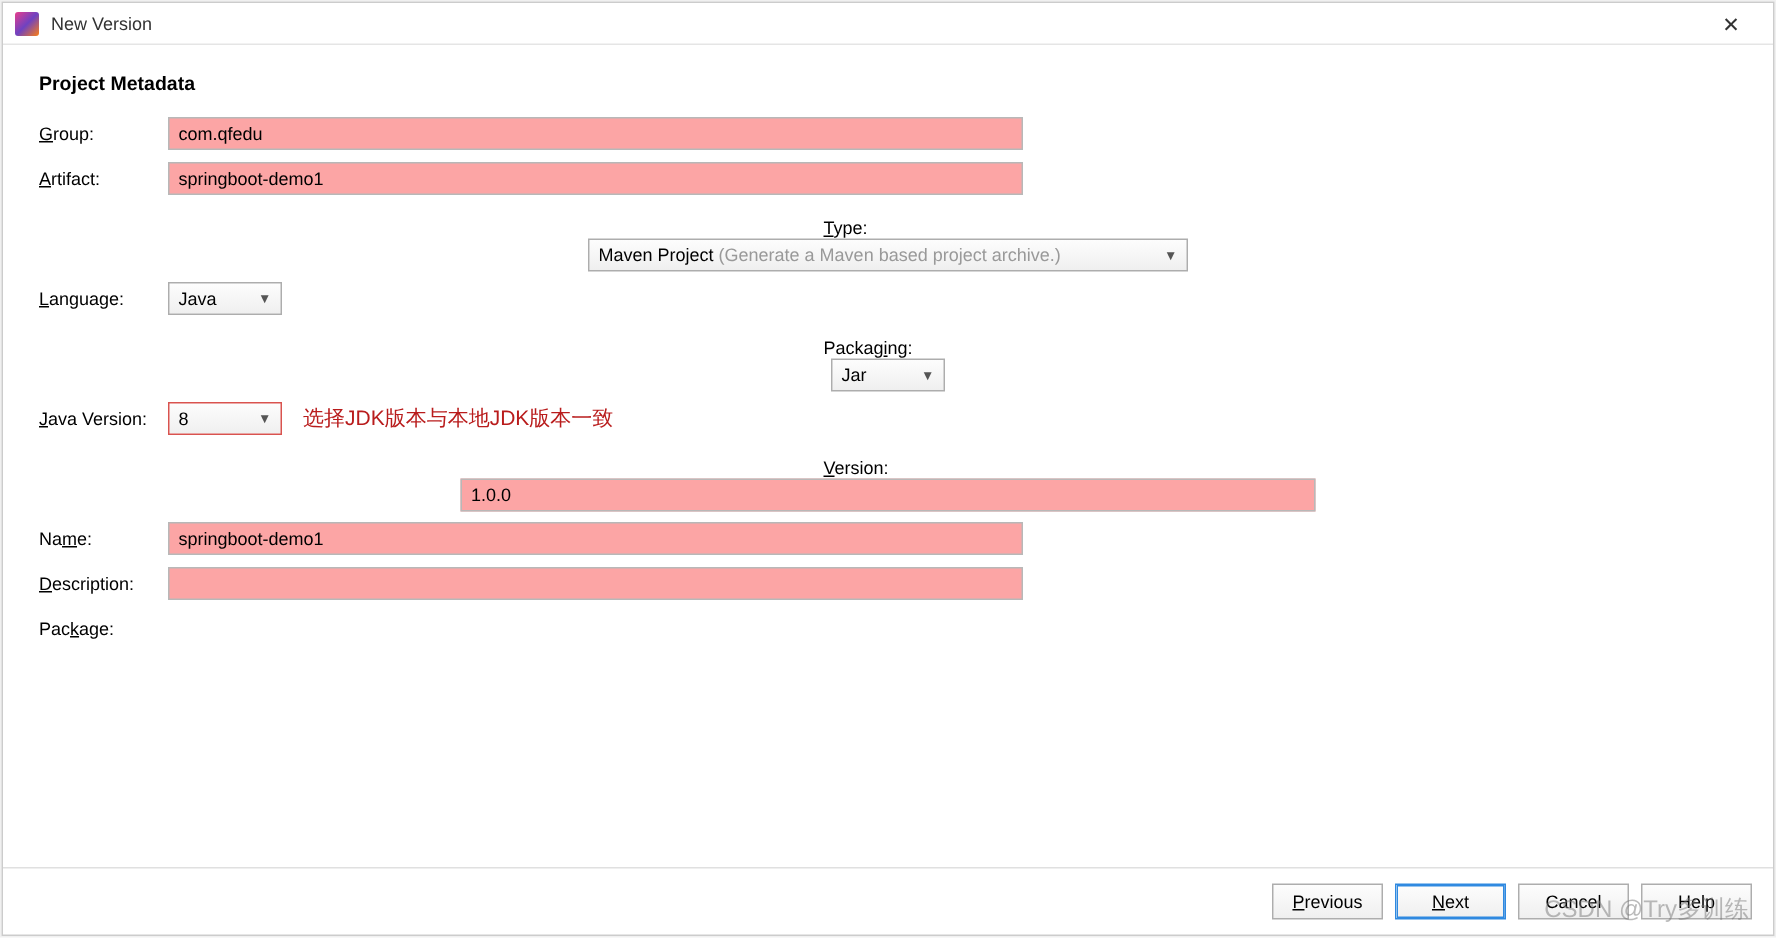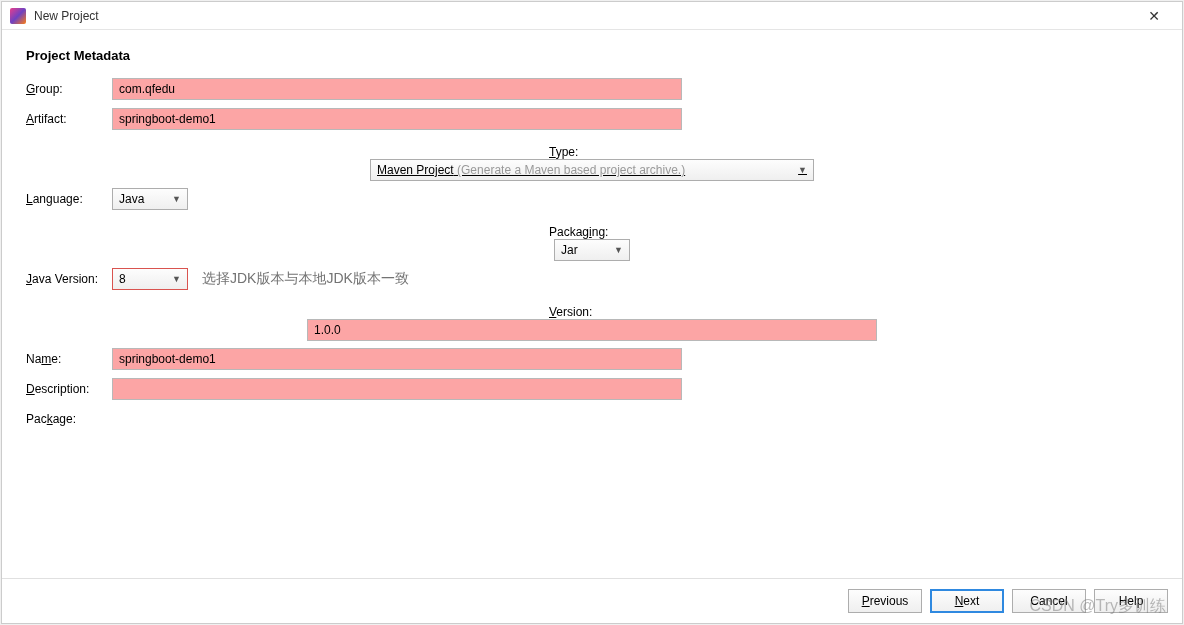--- a/index.html
+++ b/index.html
@@ -106,39 +106,38 @@
       height: 22px;
       display: inline-flex;
       align-items: center;
       padding: 0 6px;
       font-size: 12px;
       cursor: pointer;
       position: relative;
       min-width: 76px;
     }
     .select-wrap.wide {
-      width: 444px;
-      text-decoration: underline;
+      width: 400px;
     }
     .select-wrap .select-text {
       flex: 1;
     }
     .select-wrap .hint {
       color: #999;
     }
     .select-wrap .chevron {
       margin-left: 8px;
       font-size: 9px;
       color: #555;
     }
     .select-wrap.red-box {
       border: 1px solid #d9534f;
     }
     .annotation {
-      color: #737373;
+      color: #b91c1c;
       font-size: 14px;
       margin-left: 14px;
     }
     .footer {
       border-top: 1px solid #e0e0e0;
       padding: 10px 14px;
       display: flex;
       justify-content: flex-end;
       gap: 8px;
       align-items: center;
@@ -170,21 +169,21 @@
       font-size: 16px;
       pointer-events: none;
     }
   </style>
 </head>
 <body>
 
 <div class="window">
   <div class="titlebar">
     <div class="titlebar-icon"></div>
-    <div class="titlebar-title">New Project</div>
+    <div class="titlebar-title">New Version</div>
     <div class="close-btn">✕</div>
   </div>
 
   <div class="content">
     <div class="section-title">Project Metadata</div>
 
     <div class="form-row">
       <label class="form-label"><span class="underline">G</span>roup:</label>
       <input class="text-input" value="com.qfedu" style="">
     </div>

